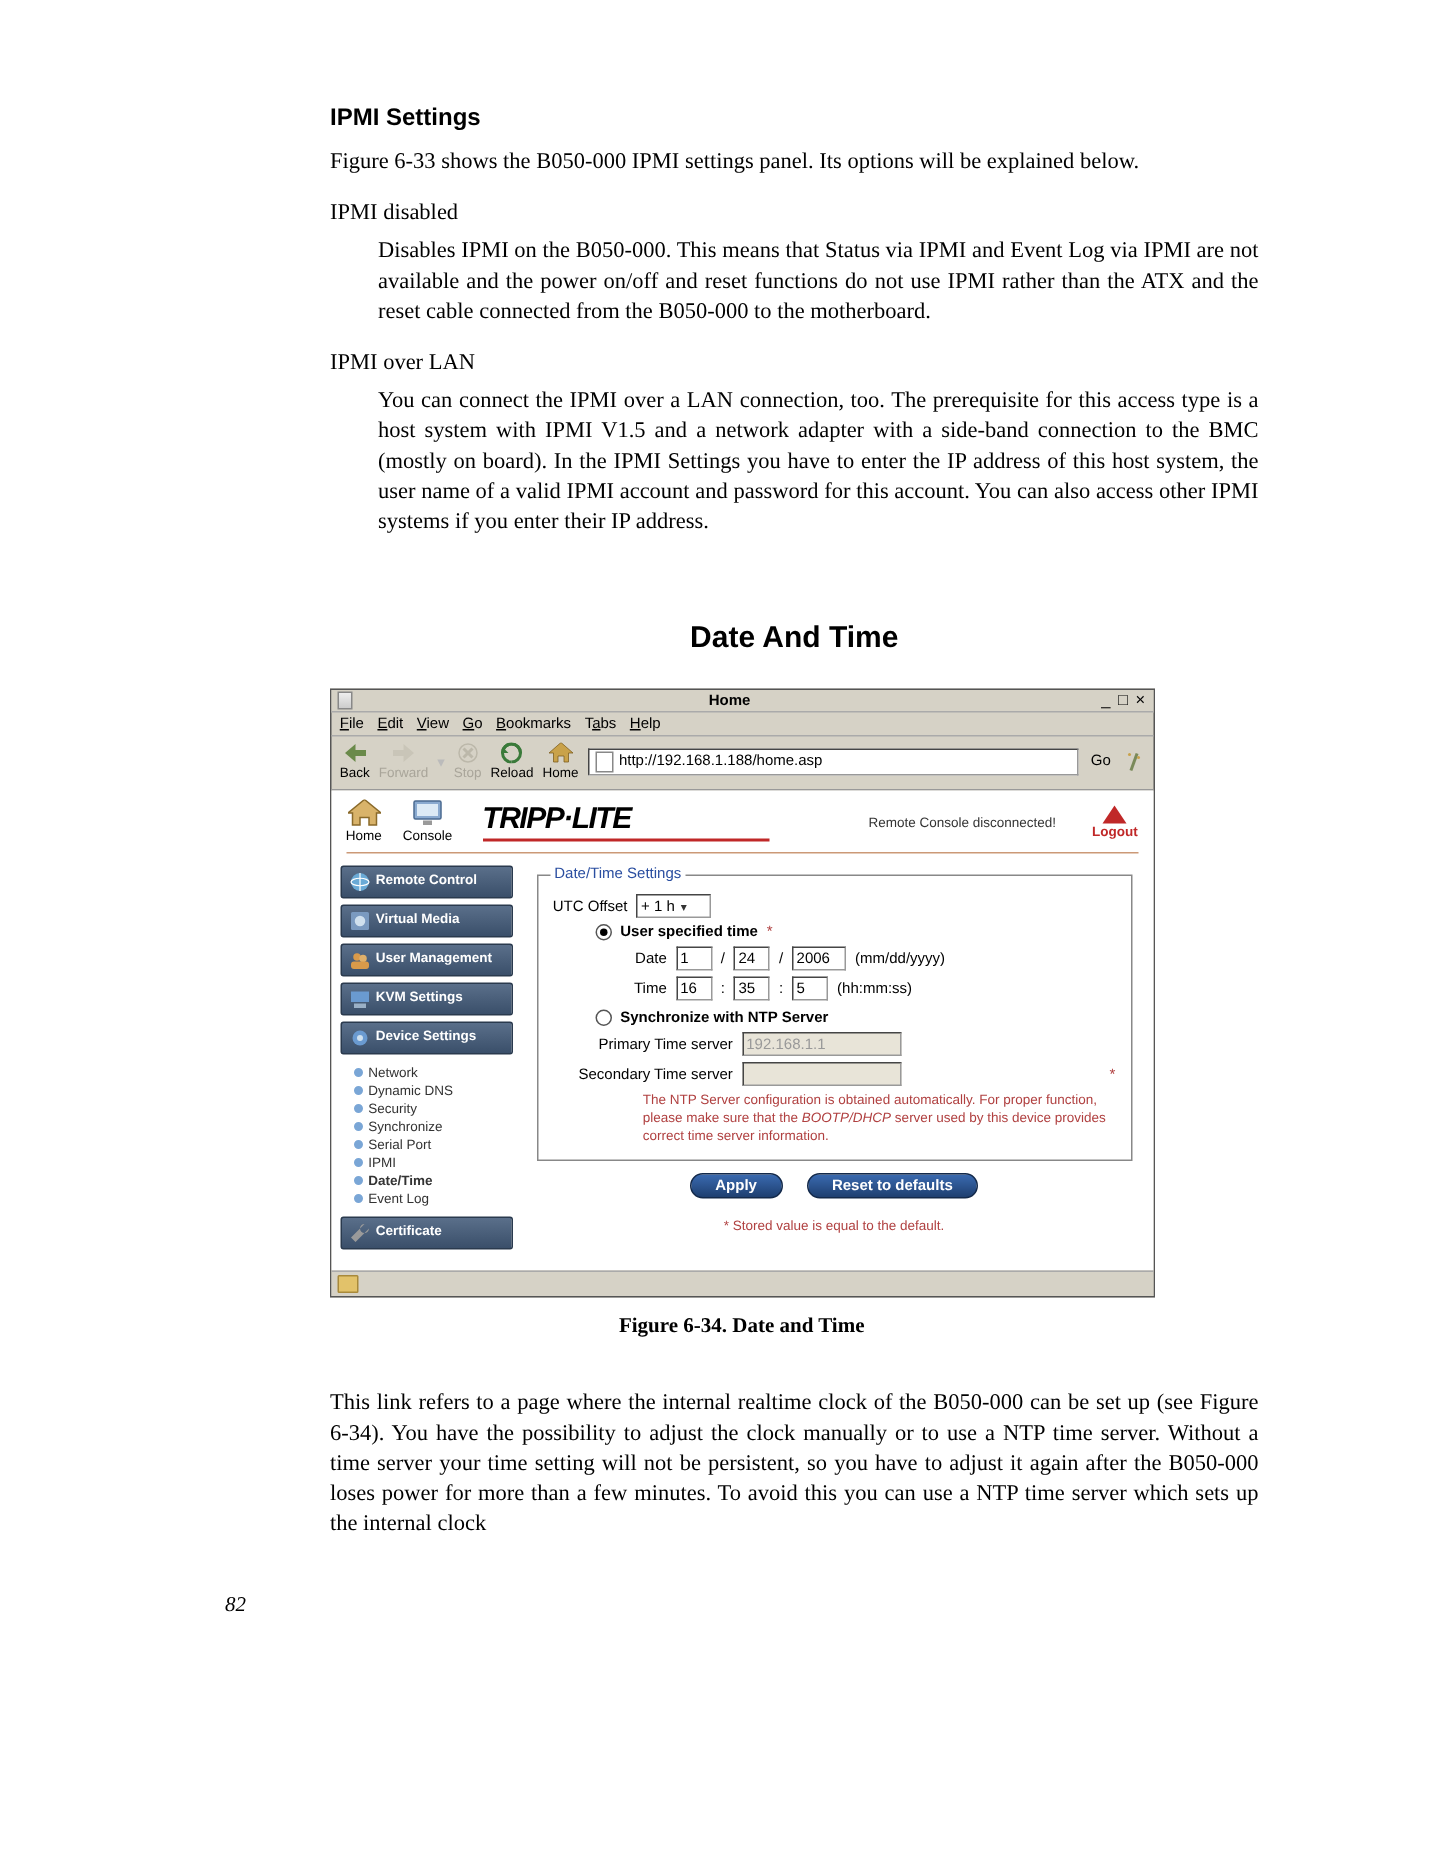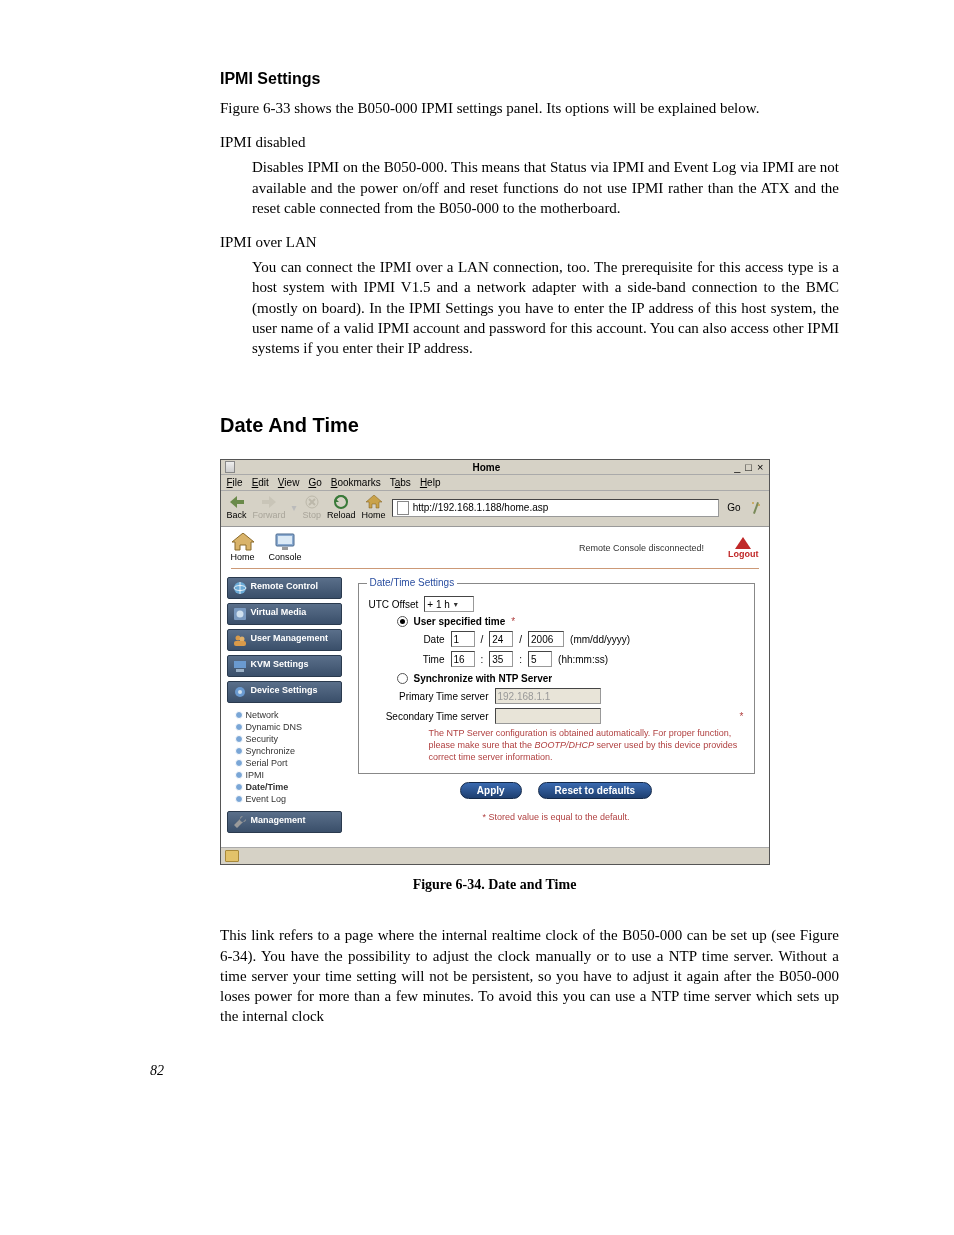--- a/index.html
+++ b/index.html
@@ -44,20 +44,21 @@
     margin: 0 0 16px 0;
     text-align: justify;
     padding-left: 102px;
   }
   h2.section-title {
     font-family: Arial, Helvetica, sans-serif;
     font-weight: bold;
     font-size: 20px;
     margin: 56px 0 22px 0;
     padding-left: 70px;
+    text-align: center;
   }
   .figure-caption {
     text-align: center;
     font-weight: bold;
     font-size: 14px;
     margin: 12px 0 32px 0;
   }
   .page-number {
     font-style: italic;
     font-size: 14px;
@@ -264,20 +265,24 @@
         <div class="strip-block" style="margin-right:20px;">
           <span class="strip-icon">
             <svg width="22" height="18" viewBox="0 0 22 18">
                 <rect x="2" y="1" width="18" height="12" rx="1" fill="#8aaad0" stroke="#4a6a90"></rect>
                 <rect x="4" y="3" width="14" height="8" fill="#dceaf6"></rect>
                 <rect x="8" y="14" width="6" height="3" fill="#9a9a9a"></rect>
               </svg>
           </span>
           <span>Console</span>
         </div>
+        <div class="logo-block">
+          <span class="logo-text">TRIPP·LITE</span>
+          <span class="logo-line"></span>
+        </div>
         <span class="status-text">Remote Console disconnected!</span>
         <div class="logout-block">
           <span class="logout-tri"></span>
           <span class="logout-label">Logout</span>
         </div>
       </div>
       <div class="hr-red"></div>
 
       <div class="workspace">
         <div class="sidebar">
@@ -361,21 +366,21 @@
                 <span class="dot"></span>
                 <span>Event Log</span>
               </div>
           </div>
           <div class="side-btn">
             <span class="sb-icon">
                 <svg width="14" height="14" viewBox="0 0 14 14">
                   <path d="M10 1 A3 3 0 1 0 13 4 L7 10 L4 13 L1 10 L4 7 Z" fill="#9a9a9a"></path>
                 </svg>
               </span>
-            <span>Management</span>
+            <span>Certificate</span>
           </div>
         </div>
 
         <div class="main-panel">
           <div class="fieldset">
             <span class="legend">Date/Time Settings</span>
             <div class="row">
               <span>UTC Offset</span>
               <span class="sel" style="width:44px;">
                   <span>+ 1 h</span>

